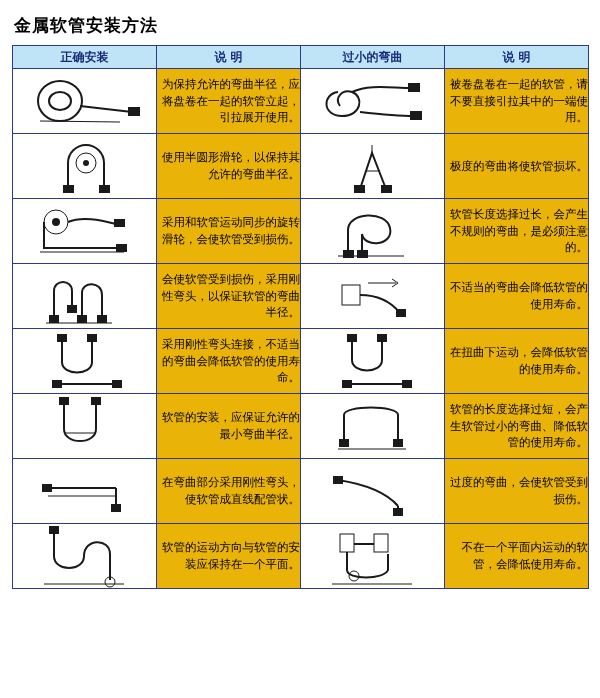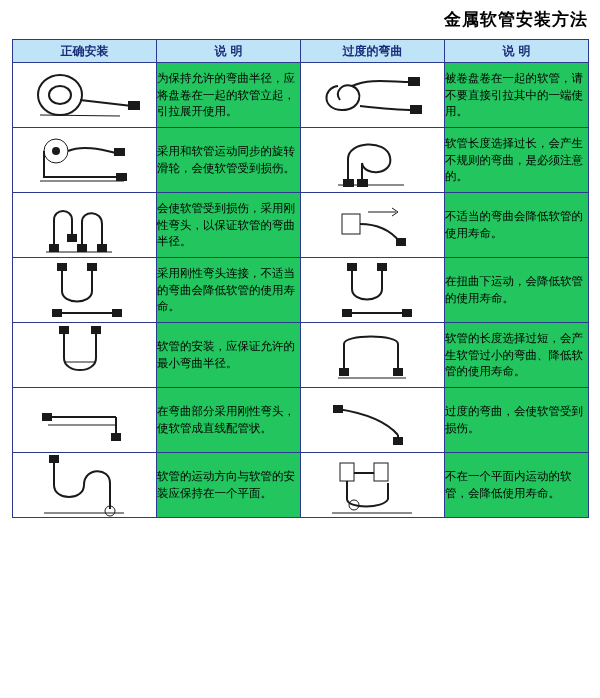--- a/index.html
+++ b/index.html
@@ -18,23 +18,22 @@
     width: 600px;
     height: 698px;
     position: relative;
     box-sizing: border-box;
     padding: 6px 12px 0 12px;
   }
   .title {
     font-size: 17px;
     font-weight: bold;
     letter-spacing: 1px;
-    margin: 2px 0 8px 2px;
+    margin: 8px 0 8px 2px;
     color: #000;
-    text-align: right;
   }
   table.hose-table {
     border-collapse: collapse;
     width: 576px;
     table-layout: fixed;
     border: 1px solid #2b3a8f;
   }
   table.hose-table td, table.hose-table th {
     border: 1px solid #2b3a8f;
     padding: 0;
@@ -50,26 +49,26 @@
   }
   col.c-img { width: 144px; }
   col.c-txt { width: 144px; }
   td.img-cell {
     background: #ffffff;
     text-align: center;
     height: 64px;
     padding: 2px 0;
   }
   td.txt-cell {
-    background: #22c55e;
+    background: #eab308;
     font-size: 11.5px;
     line-height: 1.45;
     color: #000;
     padding: 5px 7px;
-    text-align: left;
+    text-align: right;
   }
   svg { display: block; margin: 0 auto; }
   .stroke {
     fill: none;
     stroke: #1a1a1a;
     stroke-width: 2;
   }
   .thin {
     fill: none;
     stroke: #1a1a1a;
@@ -88,21 +87,21 @@
     <colgroup>
       <col class="c-img">
         <col class="c-txt">
         <col class="c-img">
         <col class="c-txt">
     </colgroup>
     <thead>
       <tr>
         <th>正确安装</th>
         <th>说  明</th>
-        <th>过度的弯曲</th>
+        <th>过小的弯曲</th>
         <th>说  明</th>
       </tr>
     </thead>
     <tbody>
 
       <tr>
         <td class="img-cell">
           <svg width="130" height="58" viewBox="0 0 130 58">
             <ellipse cx="40" cy="29" rx="22" ry="20" class="stroke" stroke-width="6"></ellipse>
             <ellipse cx="40" cy="29" rx="11" ry="9" class="stroke" stroke-width="3"></ellipse>
@@ -117,20 +116,42 @@
             <path d="M30 20 C14 22 14 44 34 44 C54 44 56 24 44 20 C34 17 26 26 32 34" class="stroke" stroke-width="6"></path>
             <path d="M44 20 C62 12 82 16 104 16" class="stroke" stroke-width="5"></path>
             <rect x="100" y="11" width="12" height="9" class="fill-dark"></rect>
             <path d="M52 40 C70 42 88 44 106 44" class="stroke" stroke-width="5"></path>
             <rect x="102" y="39" width="12" height="9" class="fill-dark"></rect>
           </svg>
         </td>
         <td class="txt-cell">被卷盘卷在一起的软管，请不要直接引拉其中的一端使用。</td>
       </tr>
 
+      <tr>
+        <td class="img-cell">
+          <svg width="130" height="58" viewBox="0 0 130 58">
+            <path d="M48 52 L48 26 A18 18 0 0 1 84 26 L84 52" class="stroke" stroke-width="5"></path>
+            <circle cx="66" cy="26" r="10" class="thin"></circle>
+            <circle cx="66" cy="26" r="3" class="fill-dark"></circle>
+            <rect x="43" y="48" width="11" height="8" class="fill-dark"></rect>
+            <rect x="79" y="48" width="11" height="8" class="fill-dark"></rect>
+          </svg>
+        </td>
+        <td class="txt-cell">使用半圆形滑轮，以保持其允许的弯曲半径。</td>
+        <td class="img-cell">
+          <svg width="130" height="58" viewBox="0 0 130 58">
+            <path d="M52 52 L64 16 L78 52" class="stroke" stroke-width="5"></path>
+            <path d="M58 34 L72 34" class="thin"></path>
+            <rect x="46" y="48" width="11" height="8" class="fill-dark"></rect>
+            <rect x="73" y="48" width="11" height="8" class="fill-dark"></rect>
+            <path d="M64 8 L64 16" class="thin"></path>
+          </svg>
+        </td>
+        <td class="txt-cell">极度的弯曲将使软管损坏。</td>
+      </tr>
 
       <tr>
         <td class="img-cell">
           <svg width="130" height="58" viewBox="0 0 130 58">
             <circle cx="36" cy="20" r="12" class="thin"></circle>
             <circle cx="36" cy="20" r="4" class="fill-dark"></circle>
             <path d="M24 20 L24 46 L100 46" class="stroke" stroke-width="4"></path>
             <path d="M48 20 C62 14 80 18 96 22" class="stroke" stroke-width="4"></path>
             <rect x="94" y="17" width="11" height="8" class="fill-dark"></rect>
             <rect x="96" y="42" width="11" height="8" class="fill-dark"></rect>

